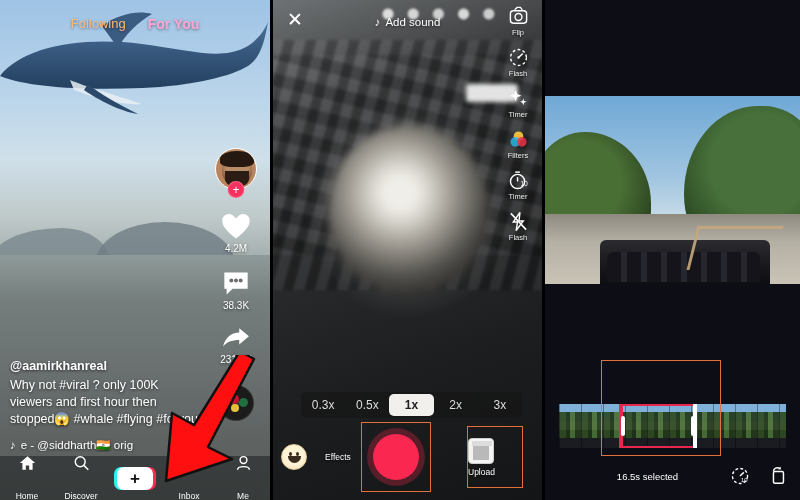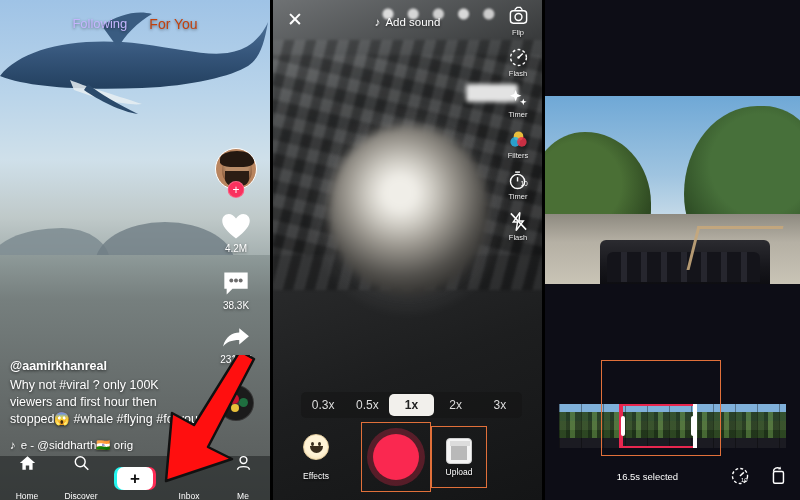--- a/index.html
+++ b/index.html
@@ -20,22 +20,22 @@
   .sea { position:absolute; left:0; right:0; top:255px; bottom:0;
     background:linear-gradient(#8e9a99 0%, #767f7e 18%, #6a7170 45%, #5f6463 75%, #575b5a 100%); }
   .hillL { position:absolute; left:-10px; top:228px; width:120px; height:34px;
     background:#7d8b90; border-radius:60% 40% 0 0 / 100% 100% 0 0; opacity:.85; }
   .hillR { position:absolute; left:95px; top:222px; width:140px; height:42px;
     background:#6f7d85; border-radius:50% 50% 0 0 / 100% 100% 0 0; opacity:.8; }
   .whale { position:absolute; left:-8px; top:8px; width:278px; height:118px; }
 
   .tabs { position:absolute; top:16px; left:0; right:0; display:flex;
     justify-content:center; gap:22px; z-index:6; }
-  .tab { color:#c4b5fd; font-size:13px; text-shadow:0 1px 3px rgba(0,0,0,.45); }
-  .tab.active { color:#c2410c; font-weight:normal; font-size:14px; }
+  .tab { color:#fdba74; font-size:13px; text-shadow:0 1px 3px rgba(0,0,0,.45); }
+  .tab.active { color:#f9a8d4; font-weight:bold; font-size:14px; }
 
   .rail { position:absolute; right:10px; top:148px; width:48px; z-index:6;
     display:flex; flex-direction:column; align-items:center; }
   .avatar-wrap { position:relative; width:42px; height:42px; margin-bottom:22px; }
   .avatar { width:42px; height:42px; border-radius:50%; border:1.6px solid #fff;
     overflow:hidden; background:#b9855f; position:relative; }
   .av-face { position:absolute; left:6px; top:5px; width:30px; height:32px;
     background:radial-gradient(circle at 50% 38%, #b98d69 0 45%, #8a5b3c 70%, #3a2419 100%);
     border-radius:50% 50% 48% 48%; }
   .av-hair { position:absolute; left:4px; top:2px; width:34px; height:16px;
@@ -114,40 +114,40 @@
   .cam-rail-label { color:#eee; font-size:7.5px; margin-top:1px;
     text-shadow:0 1px 2px rgba(0,0,0,.8); }
 
   .zoom-row { position:absolute; left:28px; right:20px; bottom:82px; height:26px; z-index:7;
     background:rgba(20,20,20,.55); border-radius:5px; display:flex; align-items:center; }
   .zoom-item { flex:1; text-align:center; color:#ddd; font-size:12px; padding:4px 0; }
   .zoom-item.active { background:#f2f0ec; color:#222; border-radius:5px; font-weight:bold; }
 
   .cam-bottom { position:absolute; left:0; right:0; bottom:6px; height:74px; z-index:7;
     display:flex; align-items:center; }
-  .effects { width:70px; display:flex; flex-direction:column; align-items:center; gap:11px;
+  .effects { width:70px; display:flex; flex-direction:row; align-items:center; gap:18px;
     margin-left:8px; }
   .smiley { width:26px; height:26px; border-radius:50%;
     background:radial-gradient(circle at 50% 40%, #fff3d6 0 55%, #f3d9a8 100%);
     border:1px solid #e6cfa0; position:relative; }
   .smiley .eye { position:absolute; top:7px; width:3px; height:4px; background:#3a2d1d; border-radius:50%; }
   .smiley .eye.l { left:7px; } .smiley .eye.r { right:7px; }
   .smiley .mouth { position:absolute; left:6px; bottom:6px; width:13px; height:7px;
     background:#3a2d1d; border-radius:0 0 9px 9px; }
   .small-label { color:#fff; font-size:8.5px; text-shadow:0 1px 2px rgba(0,0,0,.8); }
 
   .rec-box { position:relative; width:70px; height:70px; margin-left:10px;
     border:1.4px solid #e1703a; display:flex; align-items:center; justify-content:center; }
   .rec-outer { width:58px; height:58px; border-radius:50%;
     background:rgba(250,40,80,.28); display:flex; align-items:center; justify-content:center; }
   .rec-inner { width:46px; height:46px; border-radius:50%; background:#fa2850; }
 
-  .upload-box { position:relative; width:56px; height:62px; 
+  .upload-box { position:relative; width:56px; height:62px; margin-left:36px;
     border:1.4px solid #e1703a; display:flex; flex-direction:column;
-    align-items:center; justify-content:center; gap:3px; }
+    align-items:flex-start; justify-content:center; gap:3px; }
   .upload-thumb { width:26px; height:26px; border-radius:4px; background:#f4f4f4;
     border:1px solid #cfcfcf; position:relative; overflow:hidden; }
   .upload-thumb::before { content:""; position:absolute; left:4px; top:7px; right:4px; bottom:3px;
     background:#b9b9b9; }
   .upload-thumb::after { content:""; position:absolute; left:3px; top:2px; width:20px; height:5px;
     background:#dcdcdc; }
 
   
   .p3-bg { position:absolute; inset:0; background:#0d0d16; }
   .preview { position:absolute; left:0; right:0; top:96px; height:188px; overflow:hidden;

